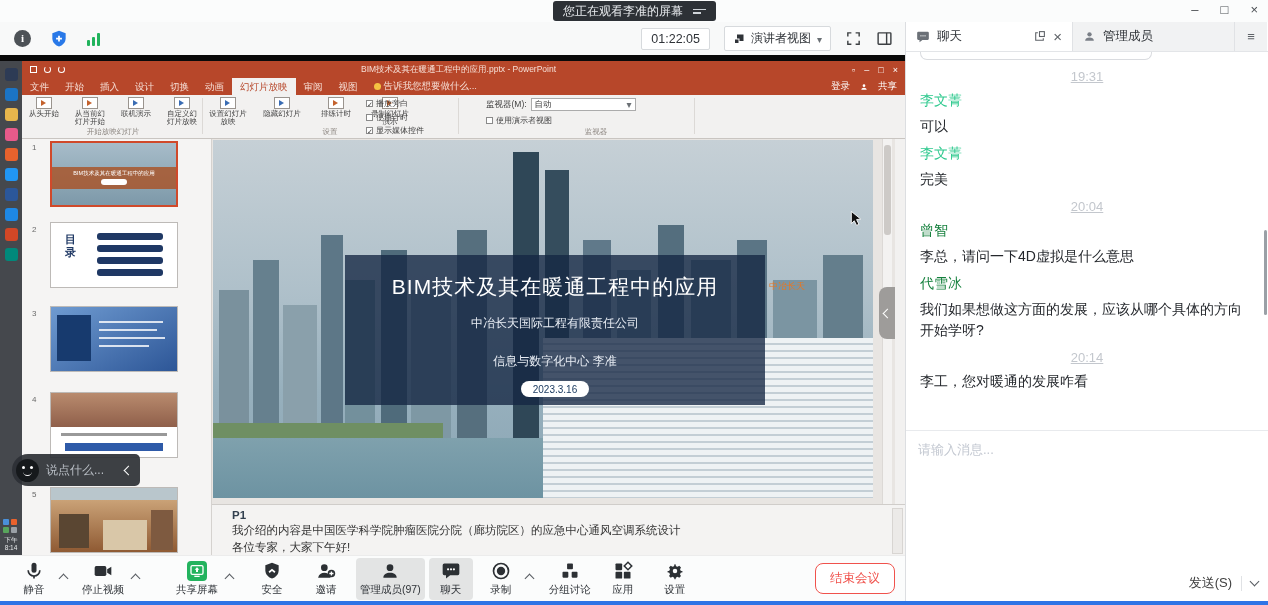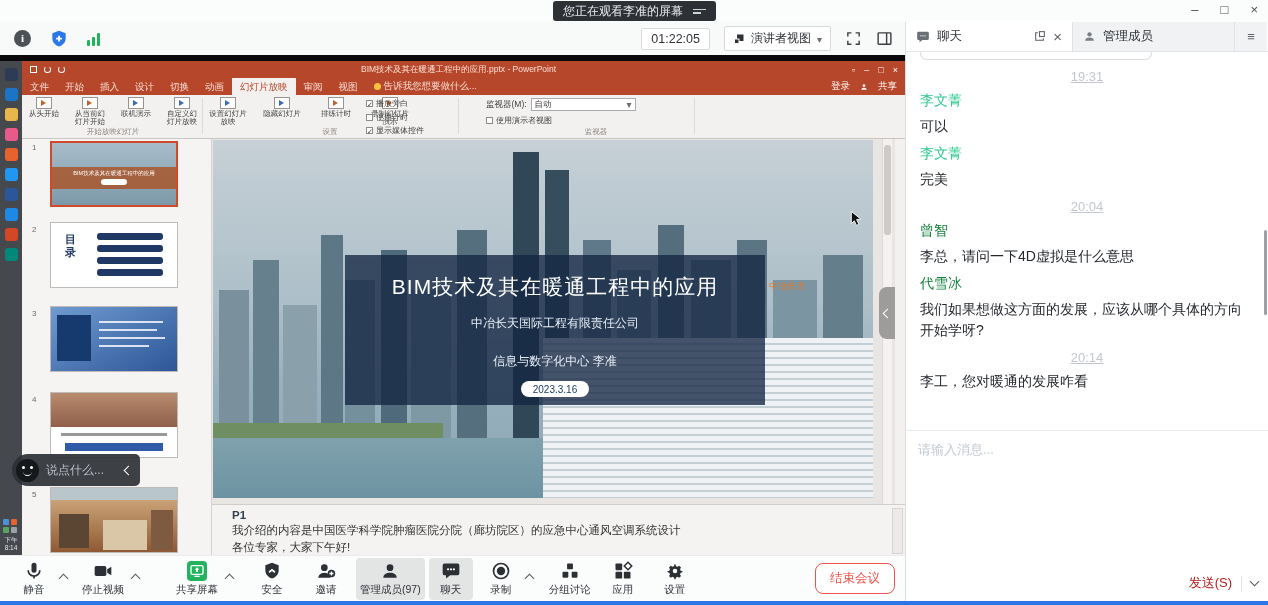--- a/index.html
+++ b/index.html
@@ -147,21 +147,21 @@
   .chat-scroll { position:absolute; right:1px; top:208px; width:3px; height:85px; background:#9aa0a6; border-radius:2px; }
   .chat-footer { position:absolute; left:0; top:408px; width:100%; height:171px; border-top:1px solid #e8eaed; }
   .cf-row { display:flex; align-items:center; padding:9px 12px 0; gap:6px; }
   .sendto { font-size:13px; color:#40454d; }
   .sendto-val { font-size:13px; color:#4579f8; display:flex; align-items:center; gap:3px; }
   .sendto-val::after { content:"▾"; font-size:9px; color:#4579f8; }
   .cf-icons { margin-left:auto; display:flex; align-items:center; gap:13px; }
   .mini-car::after { content:"▾"; font-size:8px; color:#7a7f87; margin-left:1px; }
   .cf-input { padding:10px 12px; font-size:13px; color:#c3c8d1; }
   .send-area { position:absolute; right:10px; bottom:9px; display:flex; align-items:center; }
-  .send-lbl { font-size:13px; color:#b91c1c; }
+  .send-lbl { font-size:13px; color:#404040; }
   .send-sep { width:1px; height:15px; background:#e0e2e5; margin:0 9px; }
 
   
   .bottom-bar { position:absolute; left:0; top:555px; width:905px; height:46px; background:#fbfcfc; border-top:1px solid #ececec;
     display:flex; align-items:center; padding-left:12px; }
   .bb { display:flex; flex-direction:column; align-items:center; justify-content:center; height:42px; min-width:44px; padding:0 4px; }
   .bb .lb { font-size:10.5px; color:#2f3338; margin-top:2px; white-space:nowrap; }
   .bb.active { background:#e3e4e4; border-radius:4px; }
   .bchev { width:14px; display:flex; align-items:center; justify-content:center; height:42px; }
   .icon20 { width:20px; height:20px; }

